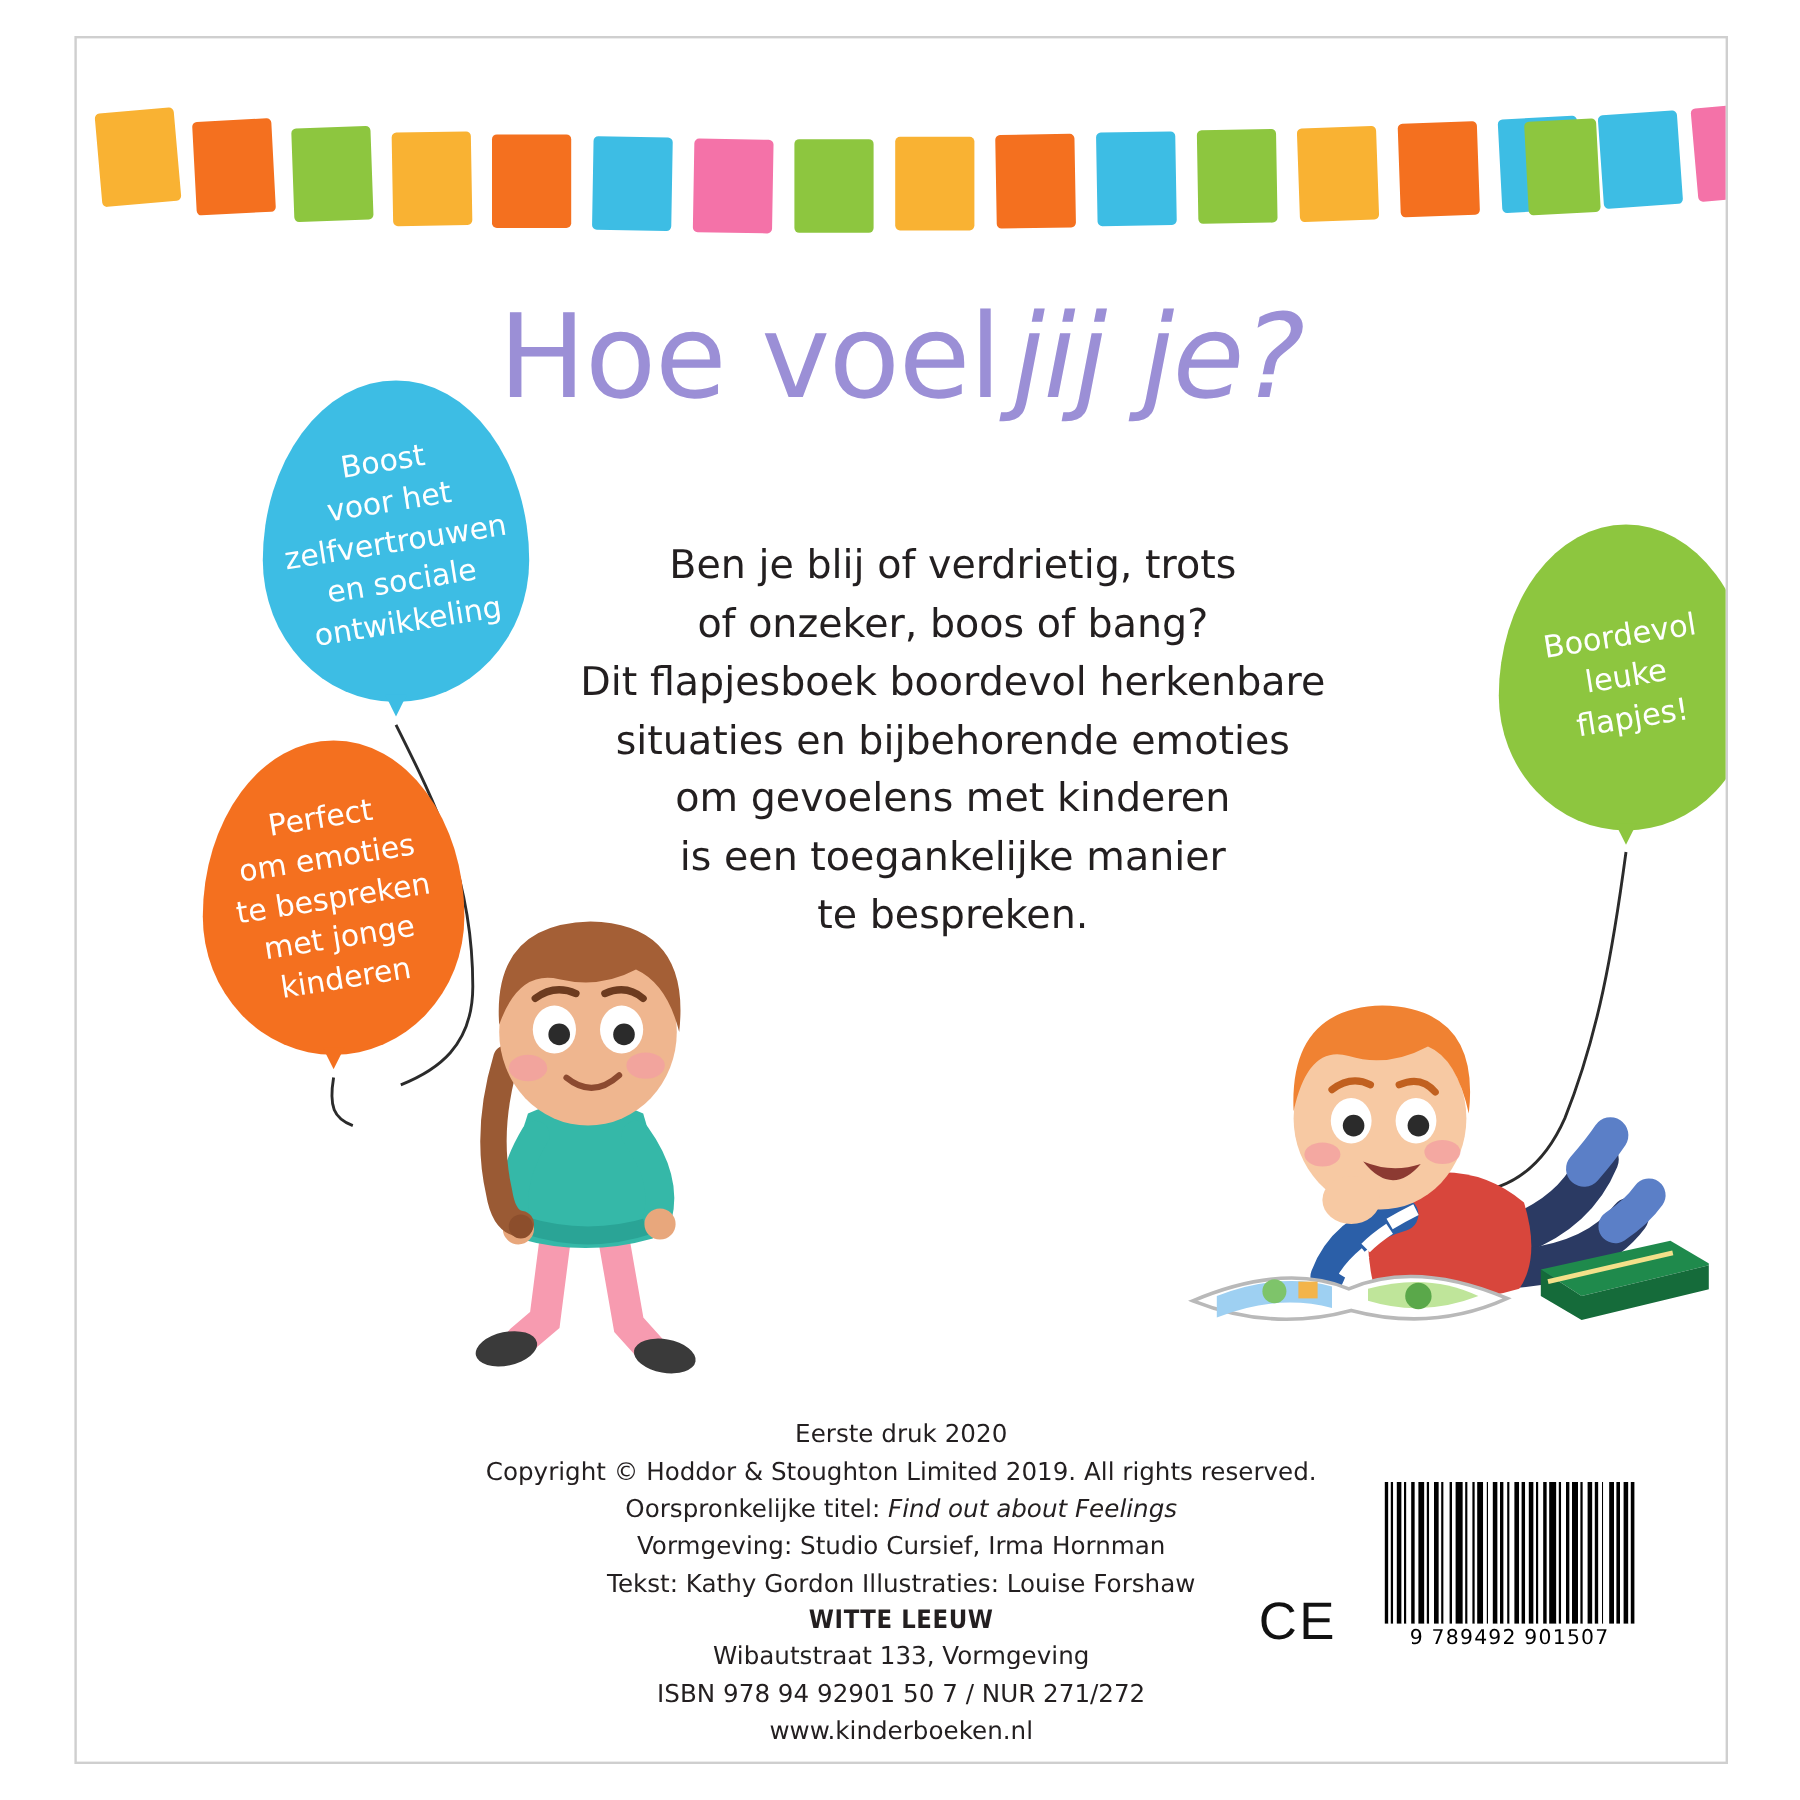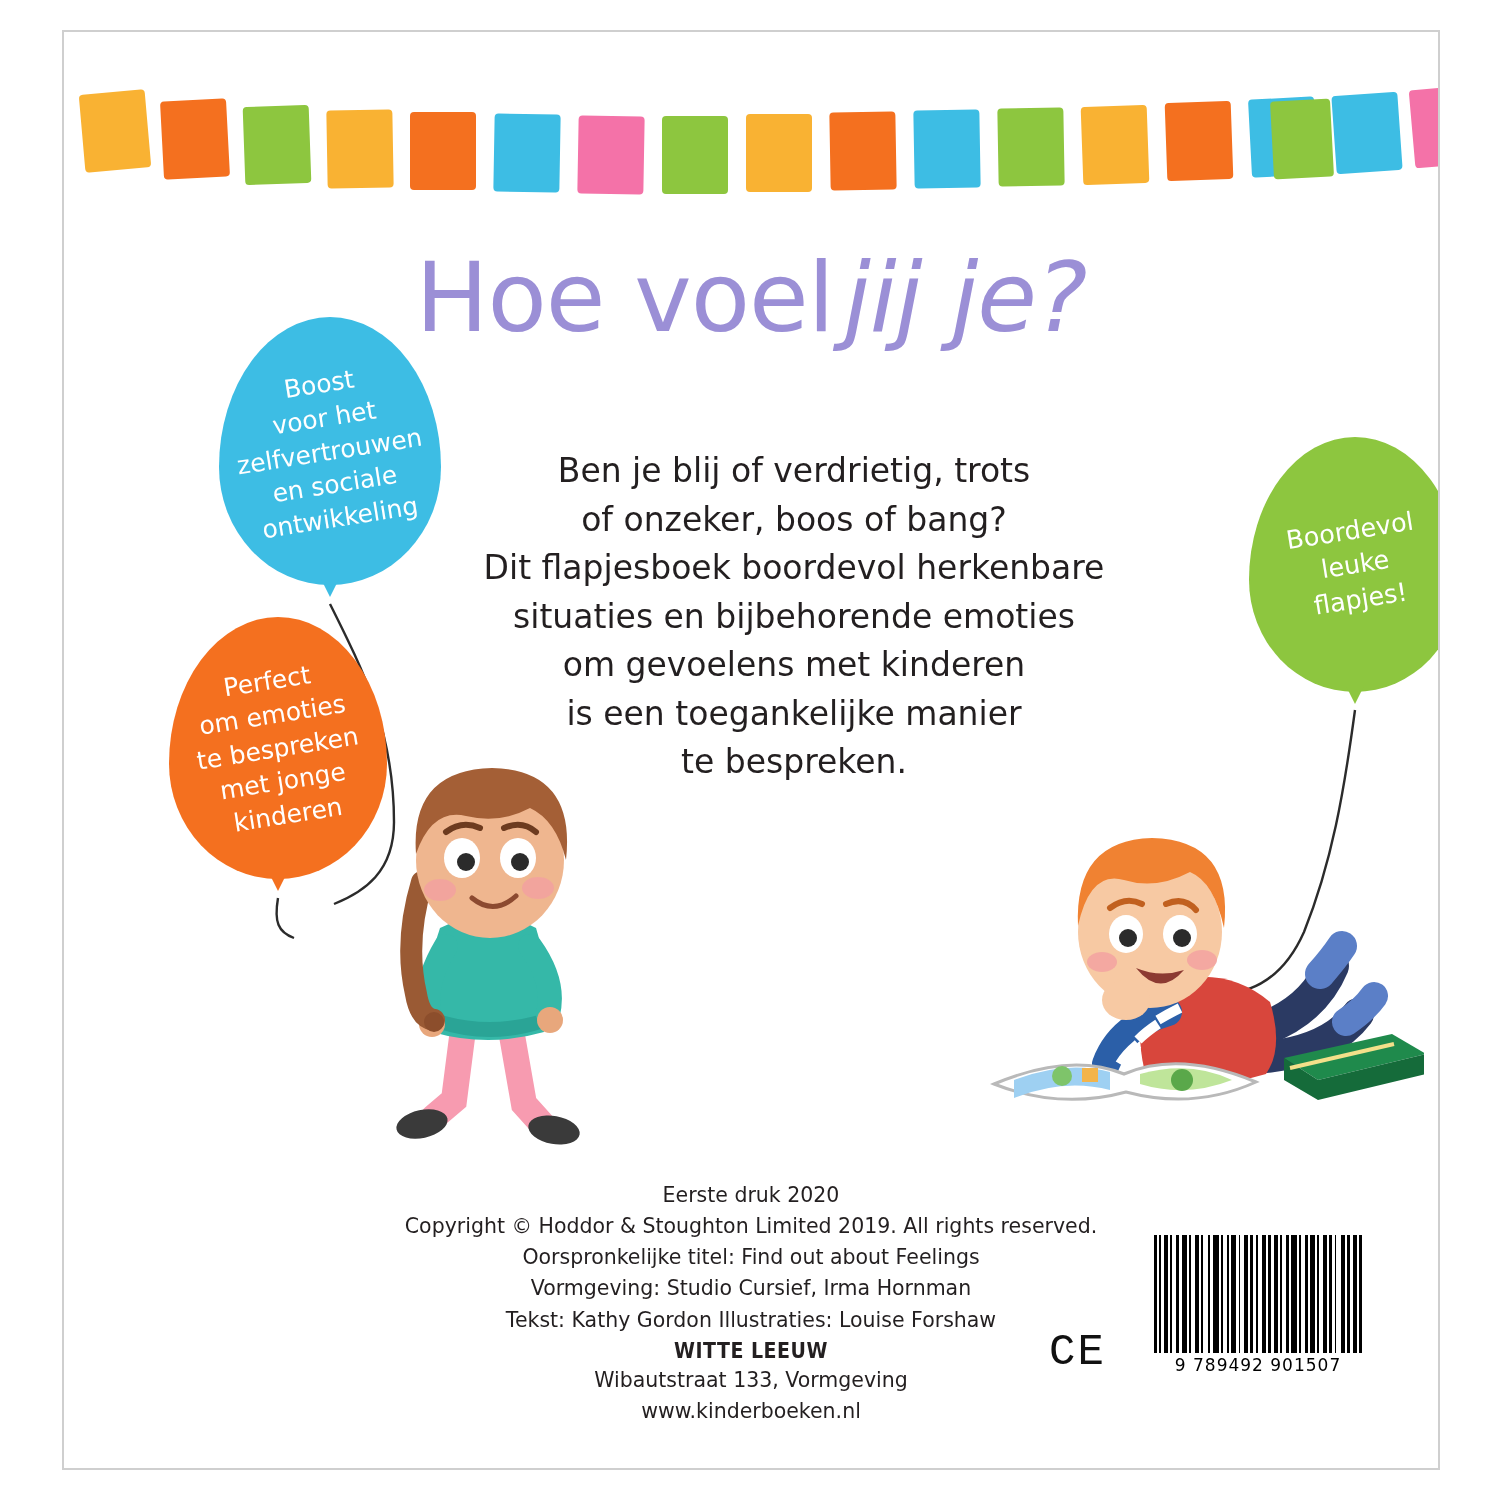--- a/index.html
+++ b/index.html
@@ -138,21 +138,21 @@
     position: absolute;
     left: 0;
     top: 1148px;
     width: 100%;
     text-align: center;
     color: #231f20;
     font-size: 20.5px;
     line-height: 1.52;
     font-family: "DejaVu Sans", sans-serif;
   }
-  .colophon .ital { }
+  .colophon .ital { font-style: italic; }
   .pub-line {
     display: flex;
     align-items: center;
     justify-content: center;
     gap: 6px;
   }
   .pub-logo {
     font-family: "DejaVu Sans", sans-serif;
     font-size: 19px;
     letter-spacing: 0.5px;
@@ -181,21 +181,21 @@
     font-size: 17px;
     letter-spacing: 1px;
     color: #000;
     margin-top: 2px;
   }
   .ce-mark {
     position: absolute;
     left: 985px;
     top: 1295px;
     font-size: 44px;
-    font-family: Liberation Mono, monospace;
+    font-family: Liberation Sans, sans-serif;
     color: #111;
     letter-spacing: 2px;
   }
 
   
   .char { position: absolute; }
 </style>
 </head>
 <body>
 
@@ -356,20 +356,21 @@
     <div>
       <span>Oorspronkelijke titel:</span>
       <span class="ital">Find out about Feelings</span>
     </div>
     <div>Vormgeving: Studio Cursief, Irma Hornman</div>
     <div>Tekst: Kathy Gordon Illustraties: Louise Forshaw</div>
     <div class="pub-line">
       <span class="pub-logo">WITTE LEEUW</span>
     </div>
     <div>Wibautstraat 133, Vormgeving</div>
+    <div>ISBN 978 94 92901 50 7 / NUR 271/272</div>
     <div>www.kinderboeken.nl</div>
   </div>
 
   <div class="ce-mark">CE</div>
 
   <div class="barcode-box">
     <div class="bars">
       <i style="width:3px"></i>
         <i style="width:2px;background:#fff"></i>
         <i style="width:2px"></i>

